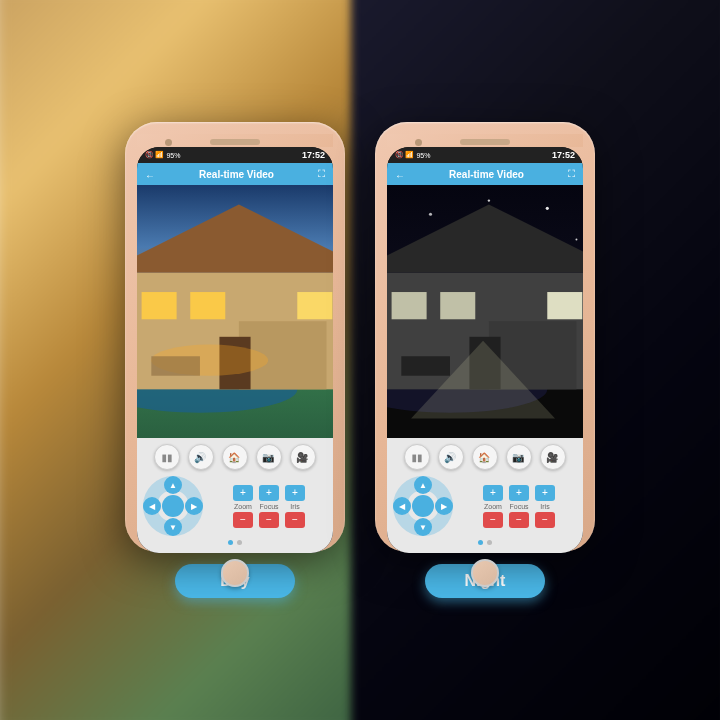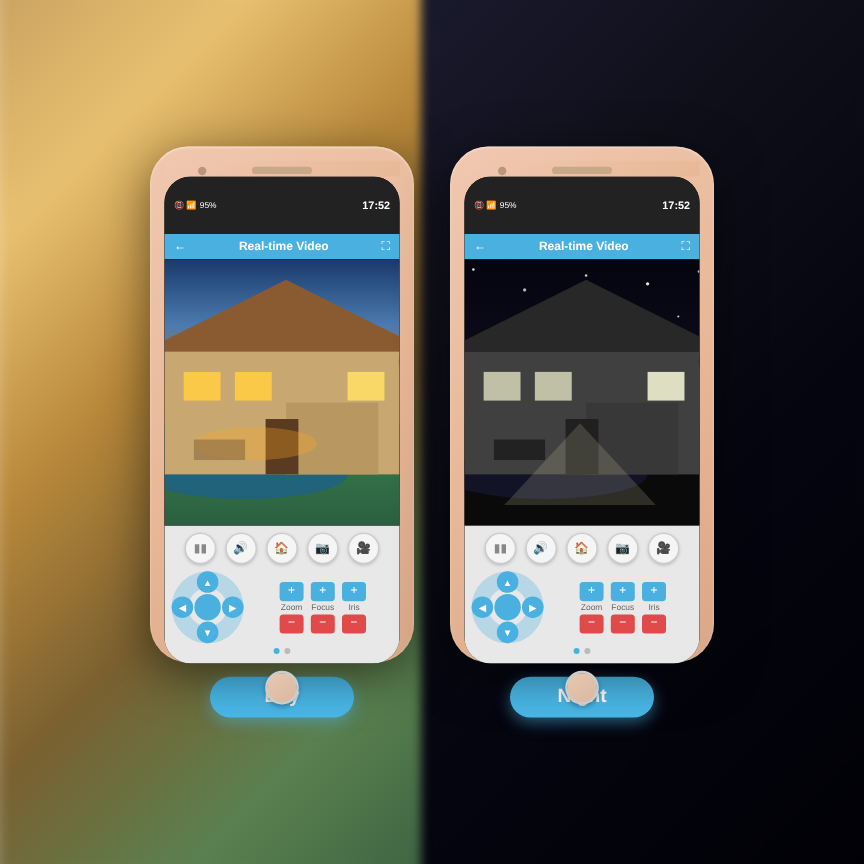--- a/index.html
+++ b/index.html
@@ -68,21 +68,21 @@
       overflow: hidden;
       display: flex;
       flex-direction: column;
     }
 
     
     .status-bar {
       display: flex;
       align-items: center;
       justify-content: space-between;
-      padding: 19px 8px;
+      padding: 3px 8px;
       font-size: 8px;
       color: #fff;
       background: #222;
       flex-shrink: 0;
     }
 
     .status-icons {
       display: flex;
       gap: 2px;
       align-items: center;

